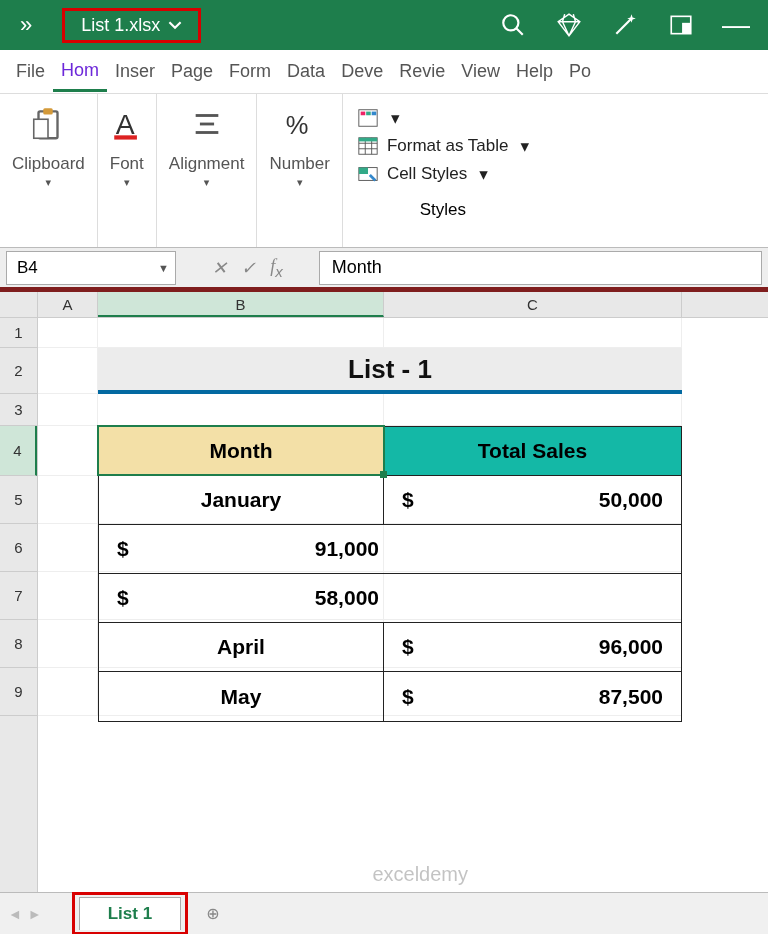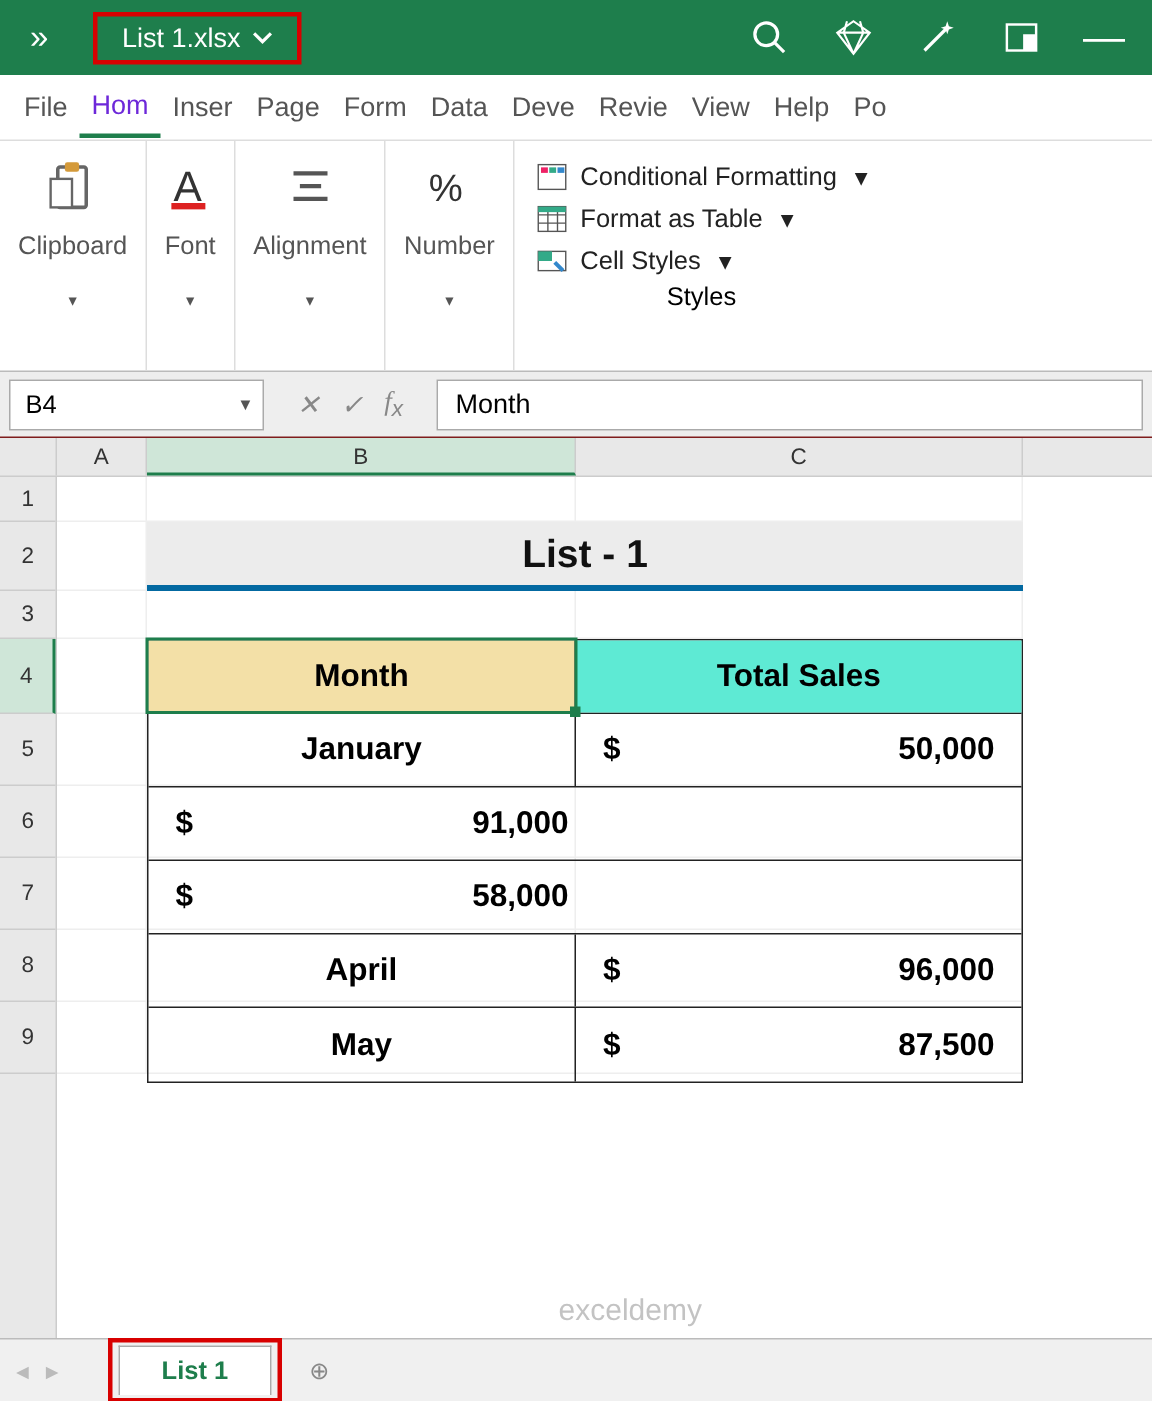--- a/index.html
+++ b/index.html
@@ -15,29 +15,29 @@
 
 
 .ribbon-tabs { background: #fff; height: 44px; display: flex; align-items: center; padding: 0 8px; border-bottom: 1px solid #ddd; font-size: 18px; color: #555; }
 .ribbon-tabs .tab { padding: 8px 8px; cursor: pointer; white-space: nowrap; }
 .ribbon-tabs .tab.active { color: #6d28d9; border-bottom: 3px solid #1e7e4c; font-weight: 500; }
 
 
 .ribbon { background: #fff; height: 154px; display: flex; border-bottom: 1px solid #bbb; }
 .ribbon-group { border-right: 1px solid #ddd; display: flex; flex-direction: column; align-items: center; justify-content: flex-start; padding: 10px 12px 4px; color: #555; }
 .ribbon-group .big-icon { height: 40px; display: flex; align-items: center; justify-content: center; margin-bottom: 6px; }
-.ribbon-group .label { font-size: 17px; margin-top: 4px; display: flex; flex-direction: column; align-items: center; gap: 20px; }
+.ribbon-group .label { font-size: 17px; margin-top: 4px; display: flex; flex-direction: column; align-items: center; gap: 2px; }
 .ribbon-group .chev { font-size: 11px; color: #555; }
 .styles-group { padding: 10px 14px 4px; display: flex; flex-direction: column; }
 .styles-group .row { display: flex; align-items: center; gap: 8px; font-size: 17px; color: #222; padding: 3px 0; }
 .styles-group .row svg { width: 22px; height: 22px; }
-.styles-group .group-label { text-align: center; font-size: 17px; margin-top: 0; }
-
-
-.formula-row { background: #eee; height: 44px; display: flex; align-items: center; border-bottom: 1px solid #7f1d1d; padding: 4px 6px; gap: 10px; }
+.styles-group .group-label { text-align: center; font-size: 17px; margin-top: 12px; }
+
+
+.formula-row { background: #eee; height: 44px; display: flex; align-items: center; border-bottom: 5px solid #7f1d1d; padding: 4px 6px; gap: 24px; }
 .name-box { background: #fff; border: 1px solid #aaa; width: 170px; height: 34px; display: flex; align-items: center; padding: 0 10px; font-size: 17px; position: relative; }
 .name-box .dd { position: absolute; right: 6px; font-size: 11px; color: #555; }
 .formula-btns { display: flex; gap: 14px; align-items: center; padding: 0 12px; color: #888; font-size: 18px; }
 .formula-btns span, .formula-btns i { font-style: italic; }
 .fx { font-style: italic; font-family: serif; }
 .formula-input { background: #fff; border: 1px solid #aaa; flex: 1; height: 34px; padding: 0 12px; font-size: 18px; display: flex; align-items: center; }
 
 
 .sheet-area { flex: 1; display: flex; flex-direction: column; position: relative; }
 .col-headers { display: flex; background: #e8e8e8; height: 26px; border-bottom: 1px solid #ccc; font-size: 15px; color: #333; }
@@ -68,21 +68,21 @@
 .title-merged { position: absolute; left: 60px; top: 30px; width: 584px; height: 46px; background: #ececec; border-bottom: 4px solid #0369a1; text-align: center; font-size: 26px; font-weight: bold; line-height: 42px; color: #111; }
 
 
 .tbl { position: absolute; left: 60px; top: 108px; width: 584px; border: 1px solid #222; }
 .tbl-row { display: flex; border-bottom: 1px solid #222; height: 49px; }
 .tbl-row:last-child { border-bottom: none; }
 .tbl-row .th, .tbl-row .td { border-right: 1px solid #222; display: flex; align-items: center; font-size: 21px; font-weight: bold; }
 .tbl-row .th:last-child, .tbl-row .td:last-child { border-right: none; }
 .tbl-row .th { font-weight: bold; justify-content: center; }
 .tbl-row .th.month { background: #f3e0a7; width: 286px; }
-.tbl-row .th.sales { background: #5eead4; width: 298px; }
+.tbl-row .th.sales { background: #14b8a6; width: 298px; }
 .tbl-row .td.month { width: 286px; justify-content: center; }
 .tbl-row .td.sales { width: 298px; justify-content: space-between; padding: 0 18px; }
 
 
 .selection { position: absolute; left: 59px; top: 107px; width: 288px; height: 51px; border: 2px solid #1e7e4c; pointer-events: none; }
 .selection .handle { position: absolute; right: -4px; bottom: -4px; width: 7px; height: 7px; background: #1e7e4c; }
 
 
 .tab-bar { background: #f0f0f0; height: 42px; border-top: 1px solid #bbb; display: flex; align-items: center; padding: 0 8px; gap: 6px; position: relative; }
 .nav-arrows { display: flex; gap: 6px; color: #bbb; font-size: 14px; }
@@ -187,21 +187,20 @@
       </div>
   </div>
   <div class="styles-group">
     <div class="row">
       <svg viewBox="0 0 24 24">
           <rect x="2" y="3" width="20" height="18" stroke="#555" fill="none"></rect>
           <rect x="4" y="5" width="5" height="4" fill="#e26"></rect>
           <rect x="10" y="5" width="5" height="4" fill="#3a8"></rect>
           <rect x="16" y="5" width="5" height="4" fill="#38c"></rect>
         </svg>
-      <span>Conditional Formatting</span>
       <span class="chev" style="margin-left:4px;">▾</span>
     </div>
     <div class="row">
       <svg viewBox="0 0 24 24">
           <rect x="2" y="3" width="20" height="18" stroke="#555" fill="none"></rect>
           <line x1="2" y1="9" x2="22" y2="9" stroke="#555"></line>
           <line x1="2" y1="15" x2="22" y2="15" stroke="#555"></line>
           <line x1="9" y1="3" x2="9" y2="21" stroke="#555"></line>
           <line x1="16" y1="3" x2="16" y2="21" stroke="#555"></line>
           <rect x="2" y="3" width="20" height="4" fill="#3a8"></rect>

